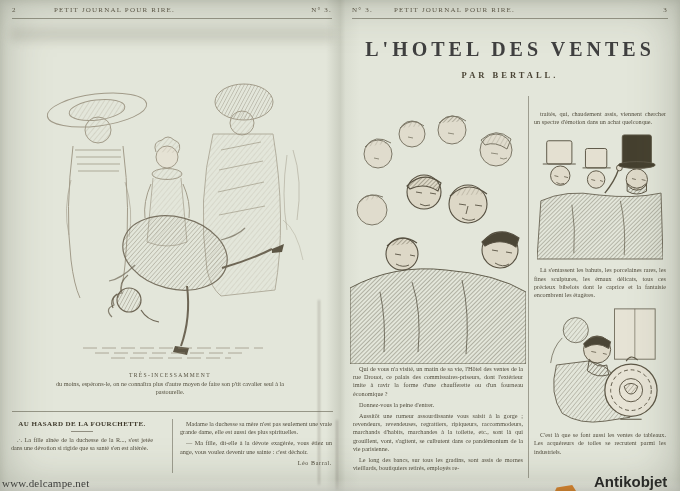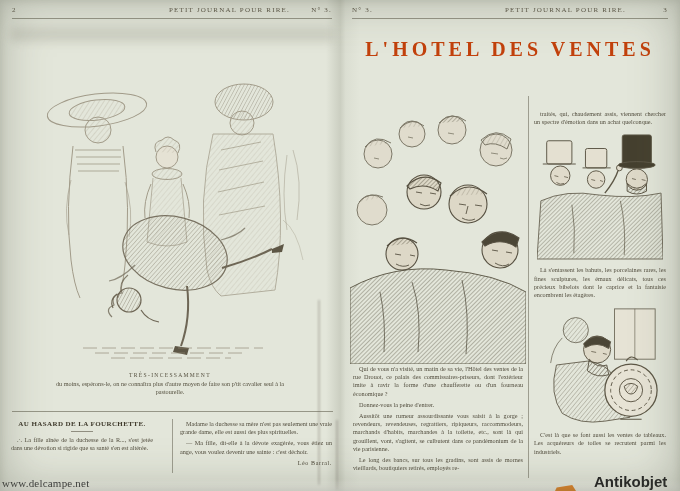--- a/index.html
+++ b/index.html
@@ -15,40 +15,40 @@
     background:linear-gradient(90deg, rgba(118,122,104,0) 0%, rgba(118,122,104,.22) 42%, rgba(150,154,138,.10) 58%, rgba(118,122,104,0) 100%); }
   .crease { position:absolute; background:rgba(108,103,88,.30); filter:blur(1px); }
   .shade-band { position:absolute; background:rgba(152,150,136,.26); filter:blur(4px); border-radius:6px; }
   .bottom-light { position:absolute; left:0; bottom:0; width:100%; height:12px;
     background:linear-gradient(0deg, rgba(252,252,248,.55), rgba(252,252,248,0)); }
 
   .pg-header { position:absolute; display:flex; align-items:baseline;
     font-size:7px; letter-spacing:1.2px; color:#5d5747; }
   .pg-header .edge { width:42px; }
   .pg-header .edge.r { text-align:right; }
-  .pg-header .mid { flex:1; text-align:right; }
+  .pg-header .mid { flex:1; text-align:left; }
   .hrule { position:absolute; height:1px; background:rgba(88,83,68,.55); }
   .vrule { position:absolute; width:1px; background:rgba(88,83,68,.5); }
 
   .lp-title { position:absolute; left:22px; top:44px; font-size:11.5px;
     letter-spacing:.4px; color:#4a4434; }
   .cap { position:absolute; left:45px; top:372px; width:250px; text-align:center; color:#55503f; }
   .cap-title { font-size:5.6px; letter-spacing:1.3px; margin-bottom:2px; }
   .cap-text { font-size:6.2px; line-height:1.32; }
 
   .fcol1 { position:absolute; left:11px; top:420px; width:142px; }
   .fcol1 h4 { font-size:7px; letter-spacing:.4px; text-align:center; color:#3f3a2c; }
   .fdiv { width:22px; height:1px; background:rgba(88,83,68,.6); margin:3px auto 4px auto; }
   .bodytext { font-size:6.2px; line-height:1.32; text-align:justify; color:#514c3d; }
   .bodytext p { margin-bottom:3px; text-indent:6px; }
   .fcol2 { position:absolute; left:180px; top:420px; width:152px; }
   .sig { text-align:right; font-size:6.1px; letter-spacing:.6px; margin-top:1px; color:#514c3d; }
 
   .rp-titleblock { position:absolute; left:352px; top:38px; width:316px; text-align:center; }
-  .rp-title { font-size:20px; font-weight:bold; letter-spacing:4px; color:#c2410c; }
+  .rp-title { font-size:20px; font-weight:bold; letter-spacing:4px; color:#404040; }
   .rp-subtitle { font-size:8.5px; font-weight:bold; letter-spacing:3px; margin-top:9px; color:#4a4435; }
 
   .rcolL { position:absolute; left:353px; top:365px; width:170px; }
   .rcolR { position:absolute; left:534px; top:110px; width:132px; }
   .rcolR svg { display:block; margin:6px auto; }
 
   .illo { position:absolute; }
   .wm-left { position:absolute; left:2px; top:477px; font-family:Liberation Serif, serif;
     font-size:11px; color:#3a3a3a; letter-spacing:.2px; }
   .wm-right { position:absolute; left:594px; top:473px; font-family:"Liberation Sans", sans-serif;
@@ -141,20 +141,21 @@
 
   <div class="pg-header" style="left:352px; top:6px; width:316px;">
     <span class="edge">N° 3.</span>
     <span class="mid">PETIT JOURNAL POUR RIRE.</span>
     <span class="edge r">3</span>
   </div>
   <div class="hrule" style="left:352px; top:18px; width:316px;"></div>
 
   <div class="rp-titleblock">
     <div class="rp-title">L'HOTEL DES VENTES</div>
+    <div class="rp-subtitle">PAR BERTALL.</div>
   </div>
 
   <div class="vrule" style="left:528px; top:96px; height:382px;"></div>
 
   <svg class="illo" style="left:350px; top:92px;" width="176" height="272" viewBox="0 0 176 272" aria-hidden="true">
     <defs>
       <pattern id="hC" width="3" height="3" patternUnits="userSpaceOnUse" patternTransform="rotate(45)">
         <line x1="0" y1="0" x2="0" y2="3" stroke="#55503f" stroke-width="0.8"></line>
       </pattern>
       <pattern id="hD" width="4" height="4" patternUnits="userSpaceOnUse" patternTransform="rotate(30)">

